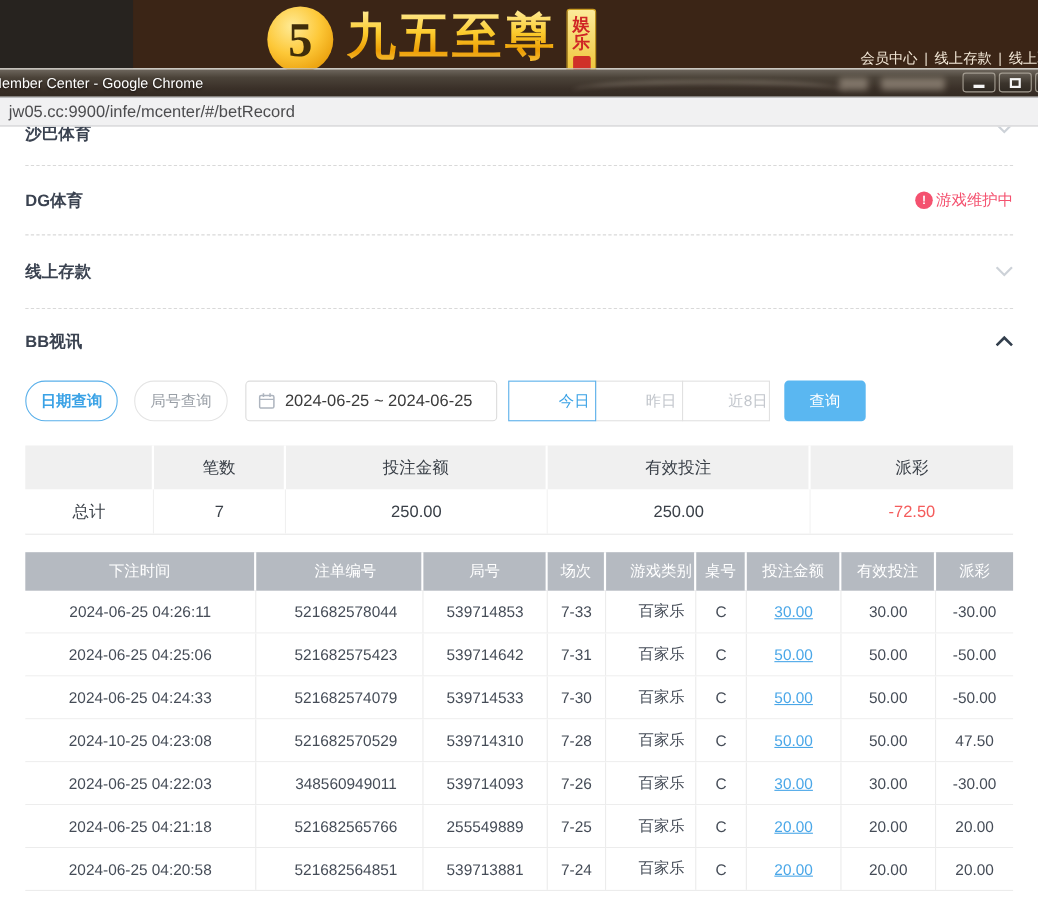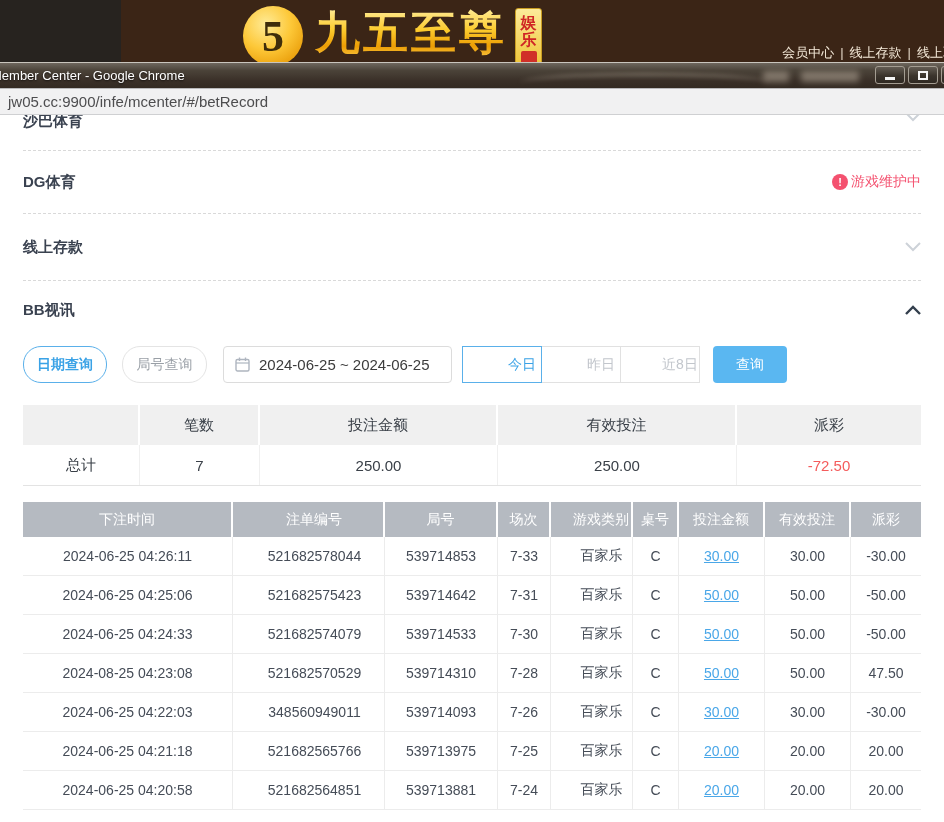--- a/index.html
+++ b/index.html
@@ -285,21 +285,21 @@
           <div class="bt-cell c3">7-30</div>
           <div class="bt-cell c4">百家乐</div>
           <div class="bt-cell c5">C</div>
           <div class="bt-cell c6">
             <span class="amount-link">50.00</span>
           </div>
           <div class="bt-cell c7">50.00</div>
           <div class="bt-cell c8 neg">-50.00</div>
         </div>
         <div class="bt-row">
-          <div class="bt-cell c0">2024-08-25 04:23:08</div>
+          <div class="bt-cell c0">2024-10-25 04:23:08</div>
           <div class="bt-cell c1">521682570529</div>
           <div class="bt-cell c2">539714310</div>
           <div class="bt-cell c3">7-28</div>
           <div class="bt-cell c4">百家乐</div>
           <div class="bt-cell c5">C</div>
           <div class="bt-cell c6">
             <span class="amount-link">50.00</span>
           </div>
           <div class="bt-cell c7">50.00</div>
           <div class="bt-cell c8">47.50</div>
@@ -313,21 +313,21 @@
           <div class="bt-cell c5">C</div>
           <div class="bt-cell c6">
             <span class="amount-link">30.00</span>
           </div>
           <div class="bt-cell c7">30.00</div>
           <div class="bt-cell c8 neg">-30.00</div>
         </div>
         <div class="bt-row">
           <div class="bt-cell c0">2024-06-25 04:21:18</div>
           <div class="bt-cell c1">521682565766</div>
-          <div class="bt-cell c2">539713975</div>
+          <div class="bt-cell c2">255549889</div>
           <div class="bt-cell c3">7-25</div>
           <div class="bt-cell c4">百家乐</div>
           <div class="bt-cell c5">C</div>
           <div class="bt-cell c6">
             <span class="amount-link">20.00</span>
           </div>
           <div class="bt-cell c7">20.00</div>
           <div class="bt-cell c8">20.00</div>
         </div>
         <div class="bt-row">

